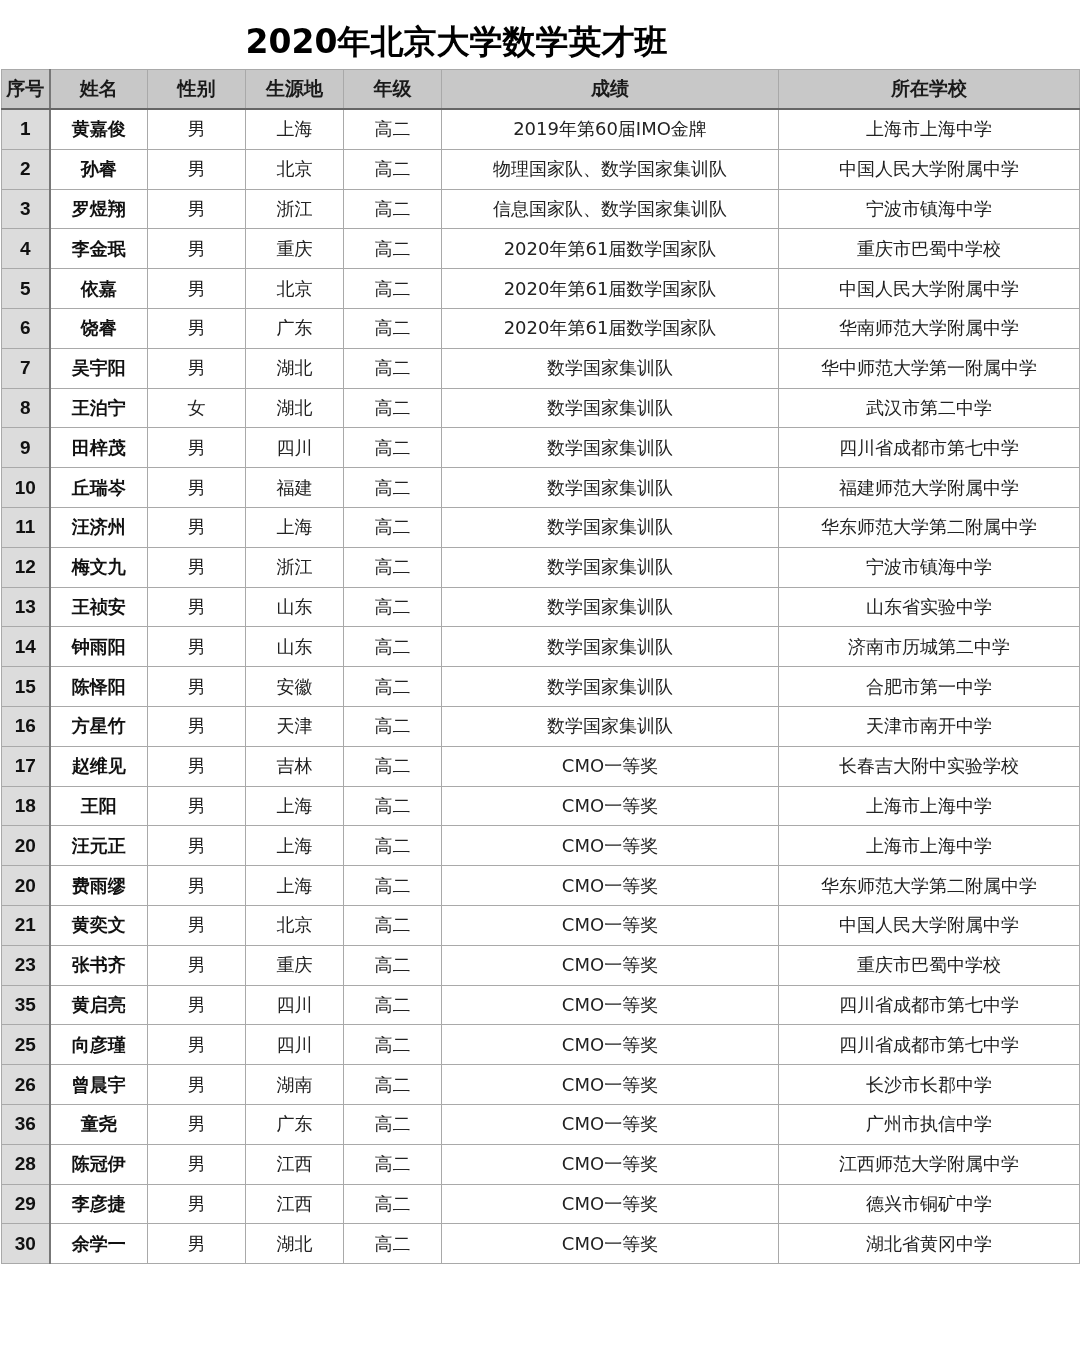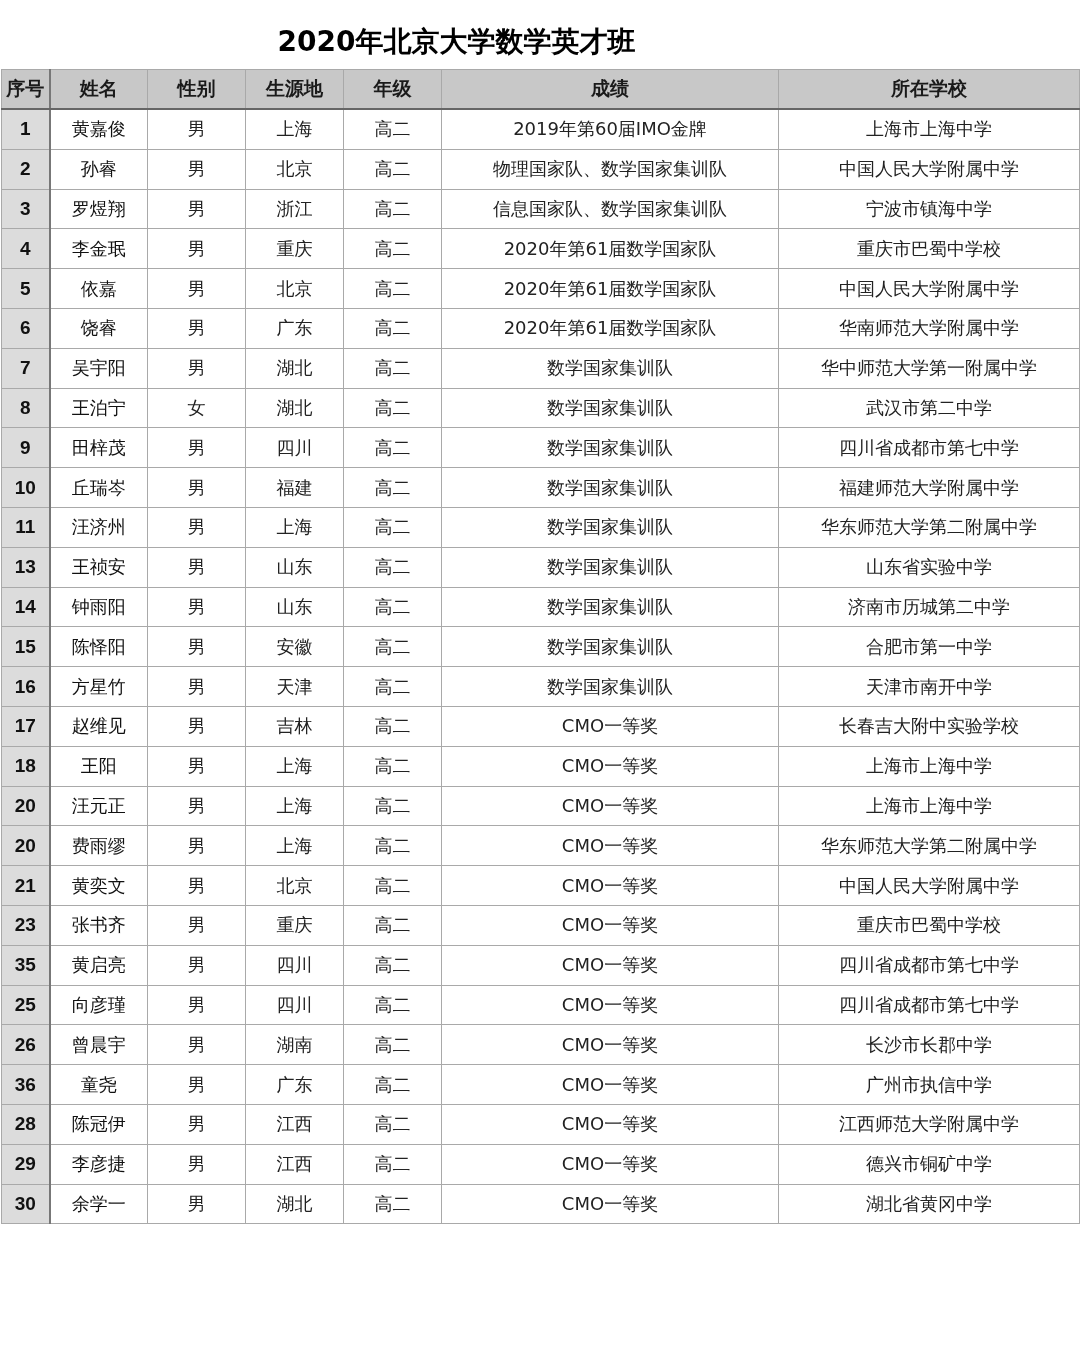--- a/index.html
+++ b/index.html
@@ -1,29 +1,29 @@
 <!DOCTYPE html>
 <html><head>
 <meta charset="utf-8">
 <style>
   html, body { margin: 0; padding: 0; background: #ffffff; }
   body { width: 1080px; height: 1359px; position: relative; overflow: hidden;
          font-family: "DejaVu Sans", "Liberation Sans", sans-serif; color: #111; }
   .title { position: absolute; top: 22px; left: 0; width: 913px; text-align: center;
-           font-size: 28px; font-weight: bold; line-height: 40px; color: #000; }
+           font-size: 33px; font-weight: bold; line-height: 40px; color: #000; }
   table { position: absolute; top: 69px; left: 1px; border-collapse: collapse;
           table-layout: fixed; width: 1078px; }
   th, td { border: 1px solid #a9a9a9; text-align: center; vertical-align: middle;
            padding: 0; white-space: nowrap; overflow: hidden; }
   thead th { background: #c8c8c8; height: 38px; font-size: 19px; font-weight: bold; color: #1a1a1a;
              border-bottom: 2px solid #666; }
   tbody td { height: 38.8px; font-size: 18px; color: #222; }
   tbody td.idx { background: #dcdcdc; font-weight: bold; font-family: "Liberation Sans", sans-serif;
                  font-size: 19px; color: #111; border-right: 2px solid #777; }
-  tbody td.name { font-weight: normal; color: #111; }
+  tbody td.name { font-weight: bold; color: #111; }
   thead th.idx { border-right: 2px solid #777; }
 </style>
 </head>
 <body>
 
 <div class="title">2020年北京大学数学英才班</div>
 
 <table>
   <colgroup>
     <col style="width:48px">
@@ -139,20 +139,29 @@
       <tr>
         <td class="idx">11</td>
         <td class="name">汪济州</td>
         <td>男</td>
         <td>上海</td>
         <td>高二</td>
         <td>数学国家集训队</td>
         <td>华东师范大学第二附属中学</td>
       </tr>
       <tr>
+        <td class="idx">12</td>
+        <td class="name">梅文九</td>
+        <td>男</td>
+        <td>浙江</td>
+        <td>高二</td>
+        <td>数学国家集训队</td>
+        <td>宁波市镇海中学</td>
+      </tr>
+      <tr>
         <td class="idx">13</td>
         <td class="name">王祯安</td>
         <td>男</td>
         <td>山东</td>
         <td>高二</td>
         <td>数学国家集训队</td>
         <td>山东省实验中学</td>
       </tr>
       <tr>
         <td class="idx">14</td>

